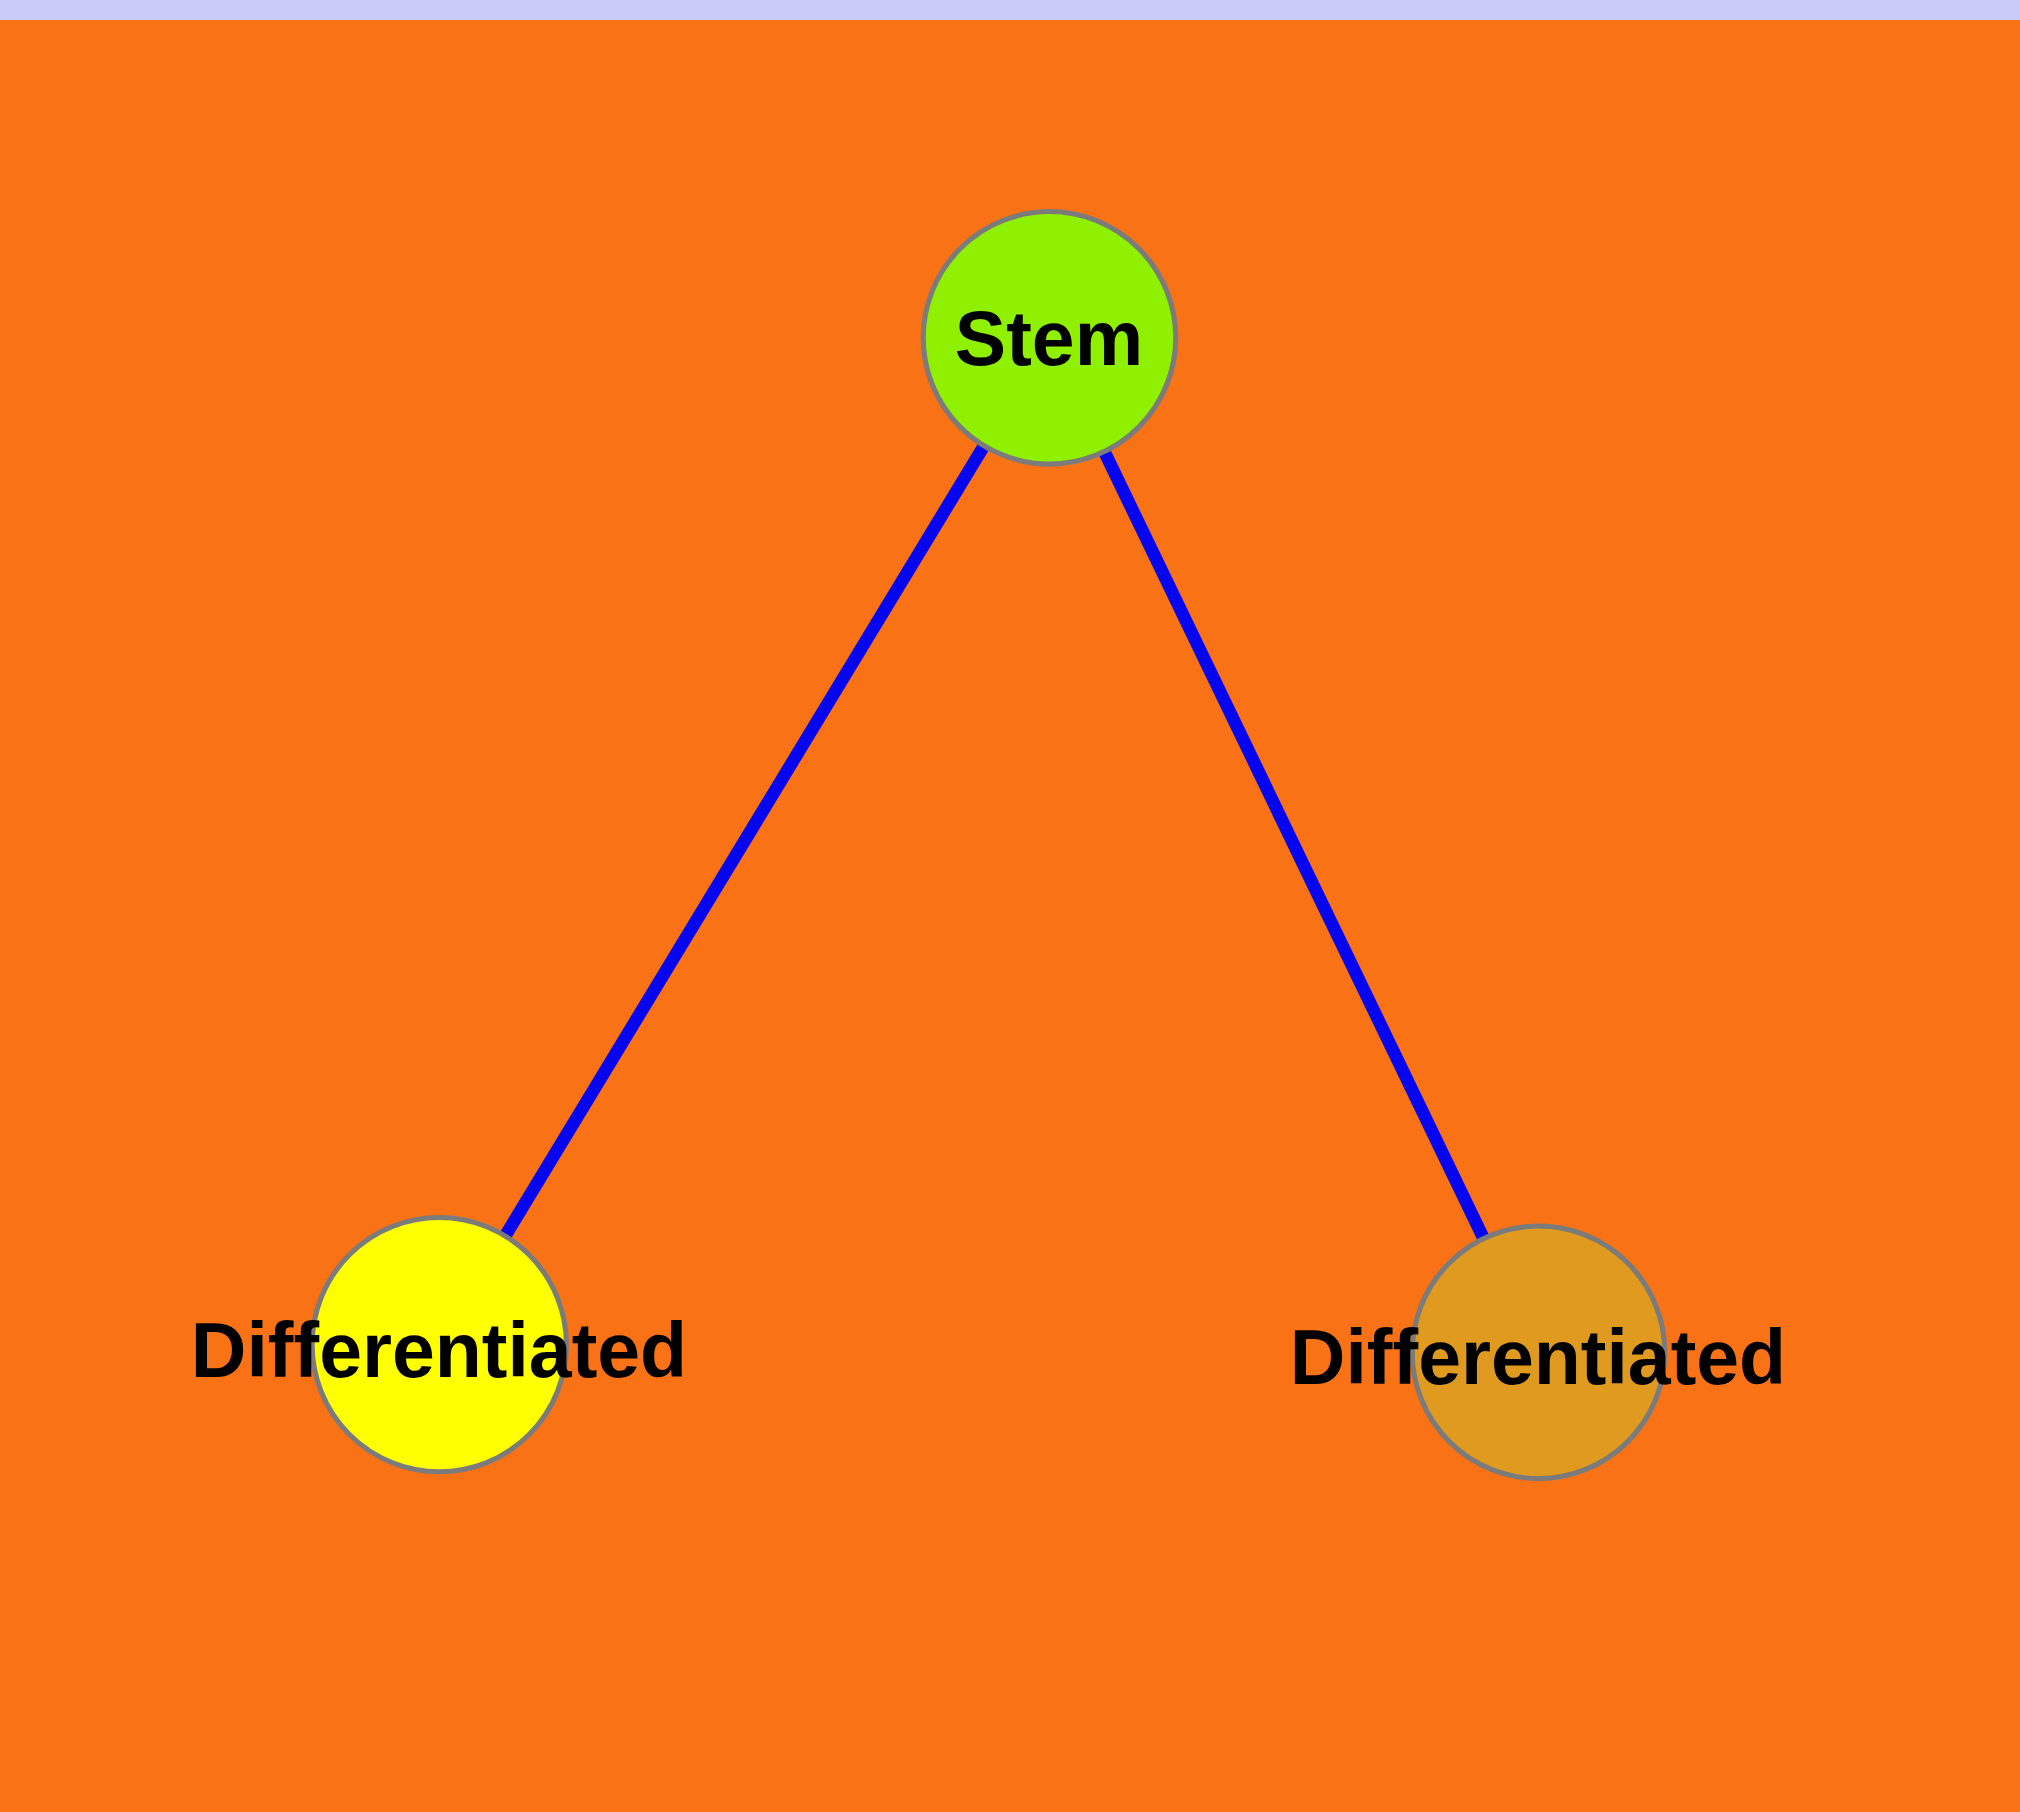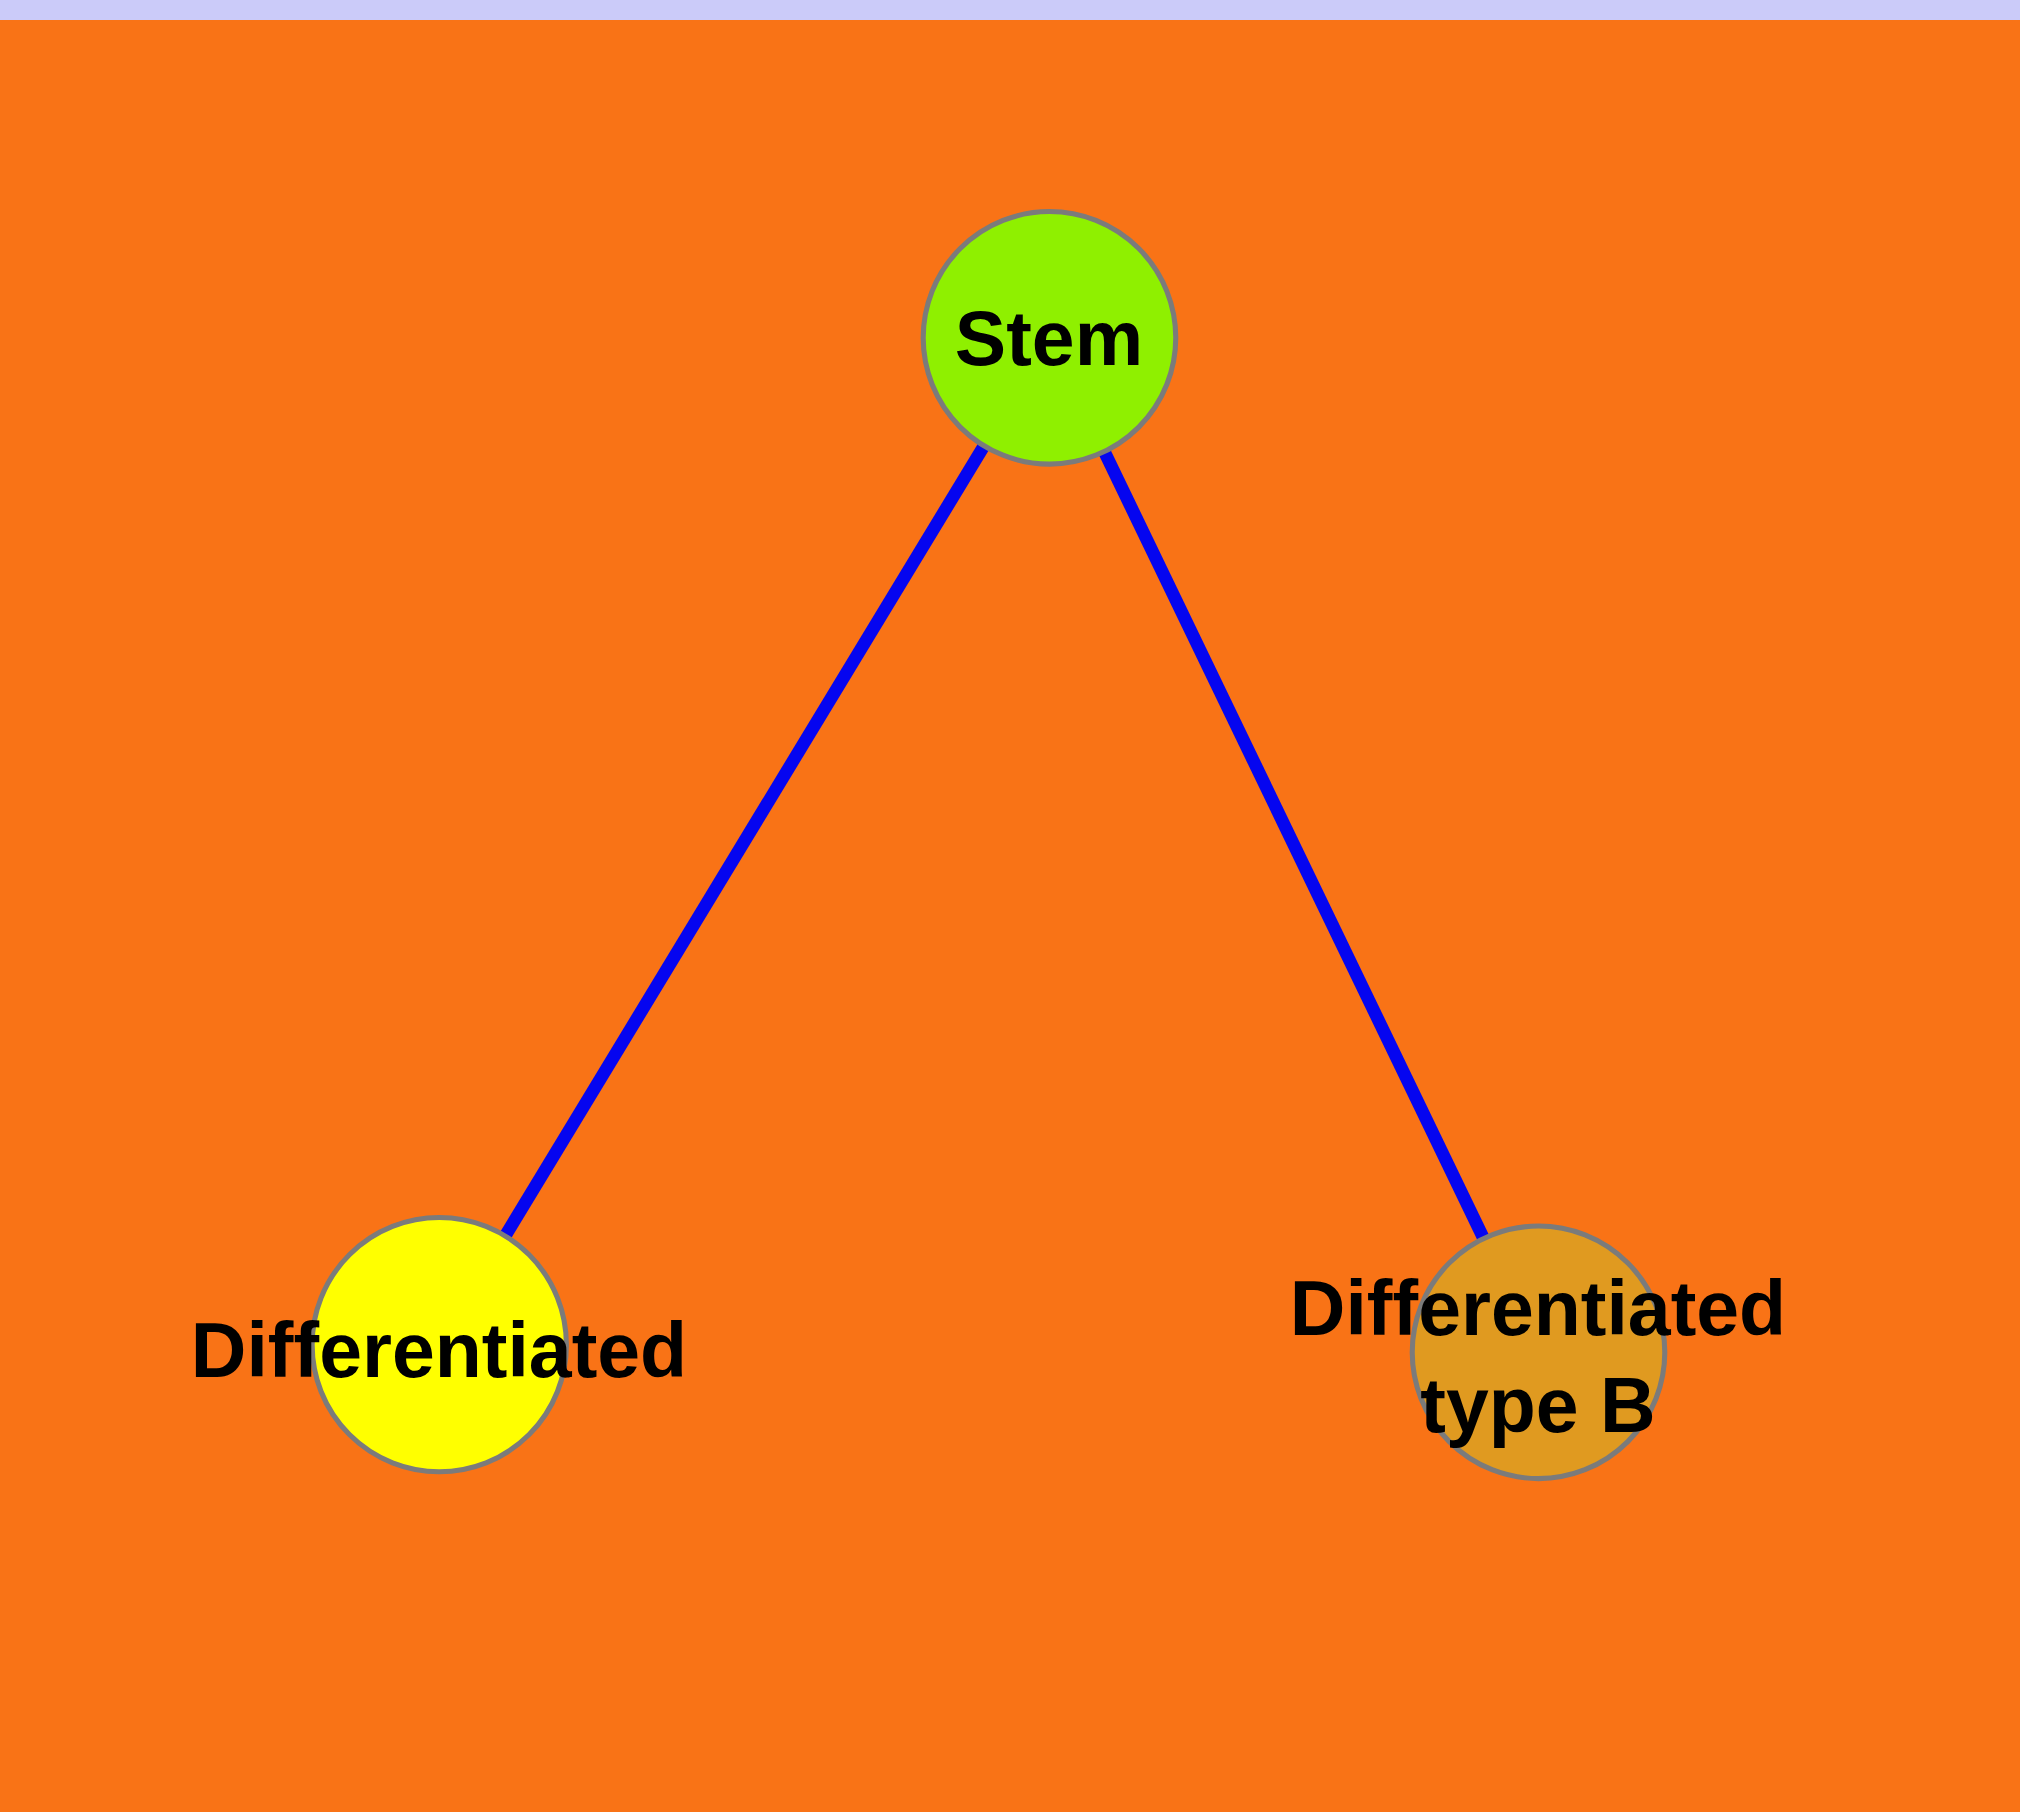--- a/index.html
+++ b/index.html
@@ -56,17 +56,16 @@
   </svg>
 
   <div class="node-label" style="left:1049px; top:318px;">Stem</div>
 
   <div class="node-label" style="left:439px; top:1330px;">
     <span>Differentiated</span><br>
   </div>
 
   <div class="node-label" style="left:1538px; top:1337px;">
     <span>Differentiated</span><br>
-    <span>type B</span>
   </div>
 
 </div>
 
 
 </body></html>

